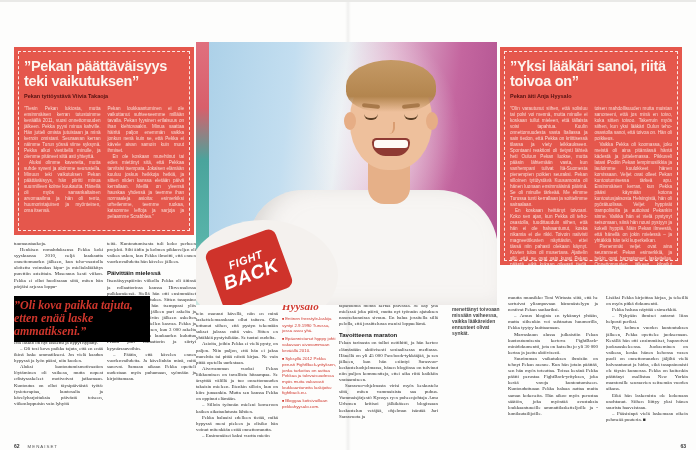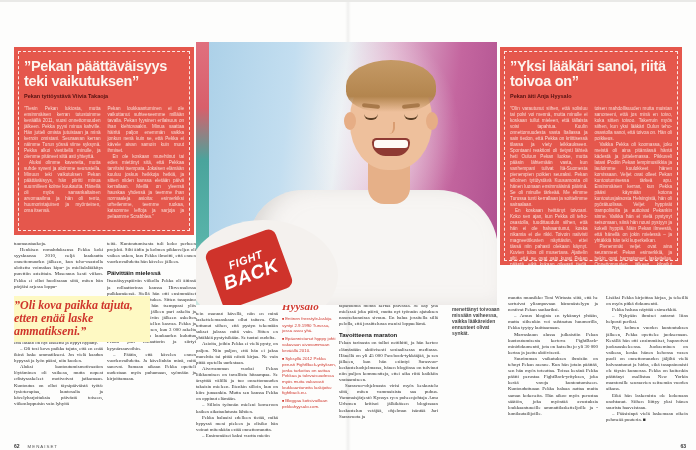--- a/index.html
+++ b/index.html
@@ -72,21 +72,21 @@
   .col p + p { text-indent:6px; }
   .col-l1 { left:14px;  top:239px; width:89px; height:208px; }
   .col-l2 { left:107px; top:239px; width:89px; height:208px; }
   .col-3  { left:196px; top:309px; width:82px; height:138px; }
   .col-4  { left:339px; top:301px; width:99px; height:146px; }
   .col-r1 { left:508px; top:293px; width:90px; height:153px; }
   .col-r2 { left:606px; top:293px; width:82px; height:153px; }
   .subhead { font-family:"Liberation Sans", sans-serif; font-weight:700; font-size:6px;
     color:#171717; margin:5px 0 2px; text-align:left; }
   .pullquote { position:absolute; left:14px; top:294px; width:136px; z-index:3;
-    background:#fef9c3; padding:3px 2px 4px 0;
+    background:#000000; padding:3px 2px 4px 0;
     font-family:"Liberation Serif", serif; font-style:italic; font-weight:700;
     font-size:12px; line-height:13px; color:#cf362c; }
   .factbox { position:absolute; left:282px; top:288px; width:57px; color:#d0382e; }
   .factbox h3 { font-family:"Liberation Serif", serif; font-style:italic; font-weight:700;
     font-size:11px; line-height:11px; margin-bottom:4px; }
   .factbox .fact-item { font-family:"Liberation Sans", sans-serif; font-size:4.4px;
     line-height:5.6px; margin-bottom:2px; text-align:left; }
   .factbox .fact-item::before { content:"■ "; font-size:3.6px; }
   .caption { position:absolute; left:452px; top:299px; width:50px;
     font-family:"Liberation Sans", sans-serif; font-weight:700; font-size:4.9px;

